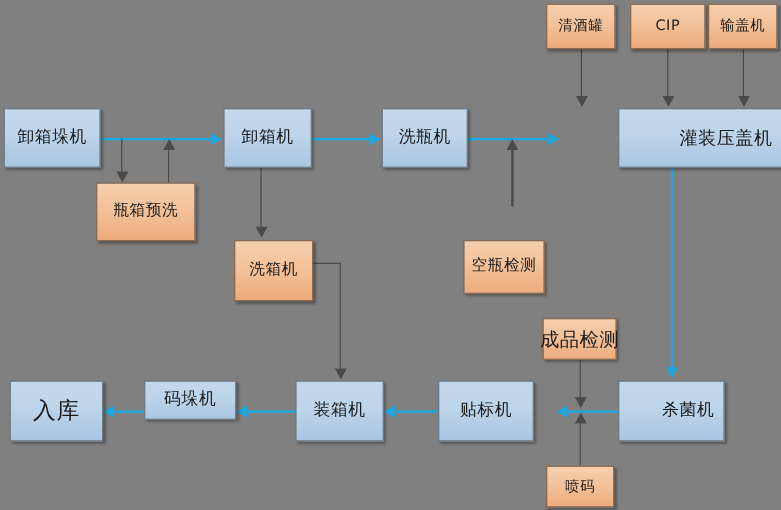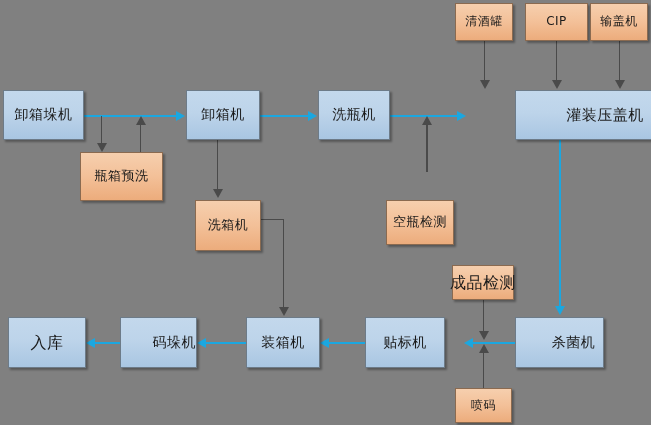--- a/index.html
+++ b/index.html
@@ -179,24 +179,24 @@
   <div class="node orange" style="left:80px; top:152px; width:83px; height:49px; font-size:13px;">
     <span class="label">瓶箱预洗</span>
   </div>
   <div class="node orange" style="left:195px; top:200px; width:66px; height:51px; font-size:13px;">
     <span class="label">洗箱机</span>
   </div>
   <div class="node orange" style="left:386px; top:170px; width:68px; height:45px; font-size:13px;margin-top:30px;">
     <span class="label">空瓶检测</span>
   </div>
 
-  <div class="node blue" style="left:8px; top:317px; width:78px; height:51px; font-size:16px;">
+  <div class="node blue" style="left:8px; top:317px; width:78px; height:51px; font-size:19px;">
     <span class="label">入库</span>
   </div>
-  <div class="node blue" style="left:120px; top:317px; width:77px; height:51px; font-size:14px;justify-content:flex-end;">
+  <div class="node blue" style="left:120px; top:317px; width:77px; height:33px; font-size:14px;">
     <span class="label">码垛机</span>
   </div>
   <div class="node blue" style="left:246px; top:317px; width:74px; height:51px; font-size:14px;align-items:center;">
     <span class="label">装箱机</span>
   </div>
   <div class="node blue" style="left:365px; top:317px; width:80px; height:51px; font-size:14px;">
     <span class="label">贴标机</span>
   </div>
   <div class="node blue" style="left:515px; top:317px; width:89px; height:51px; font-size:14px;padding-left:28px;">
     <span class="label">杀菌机</span>

